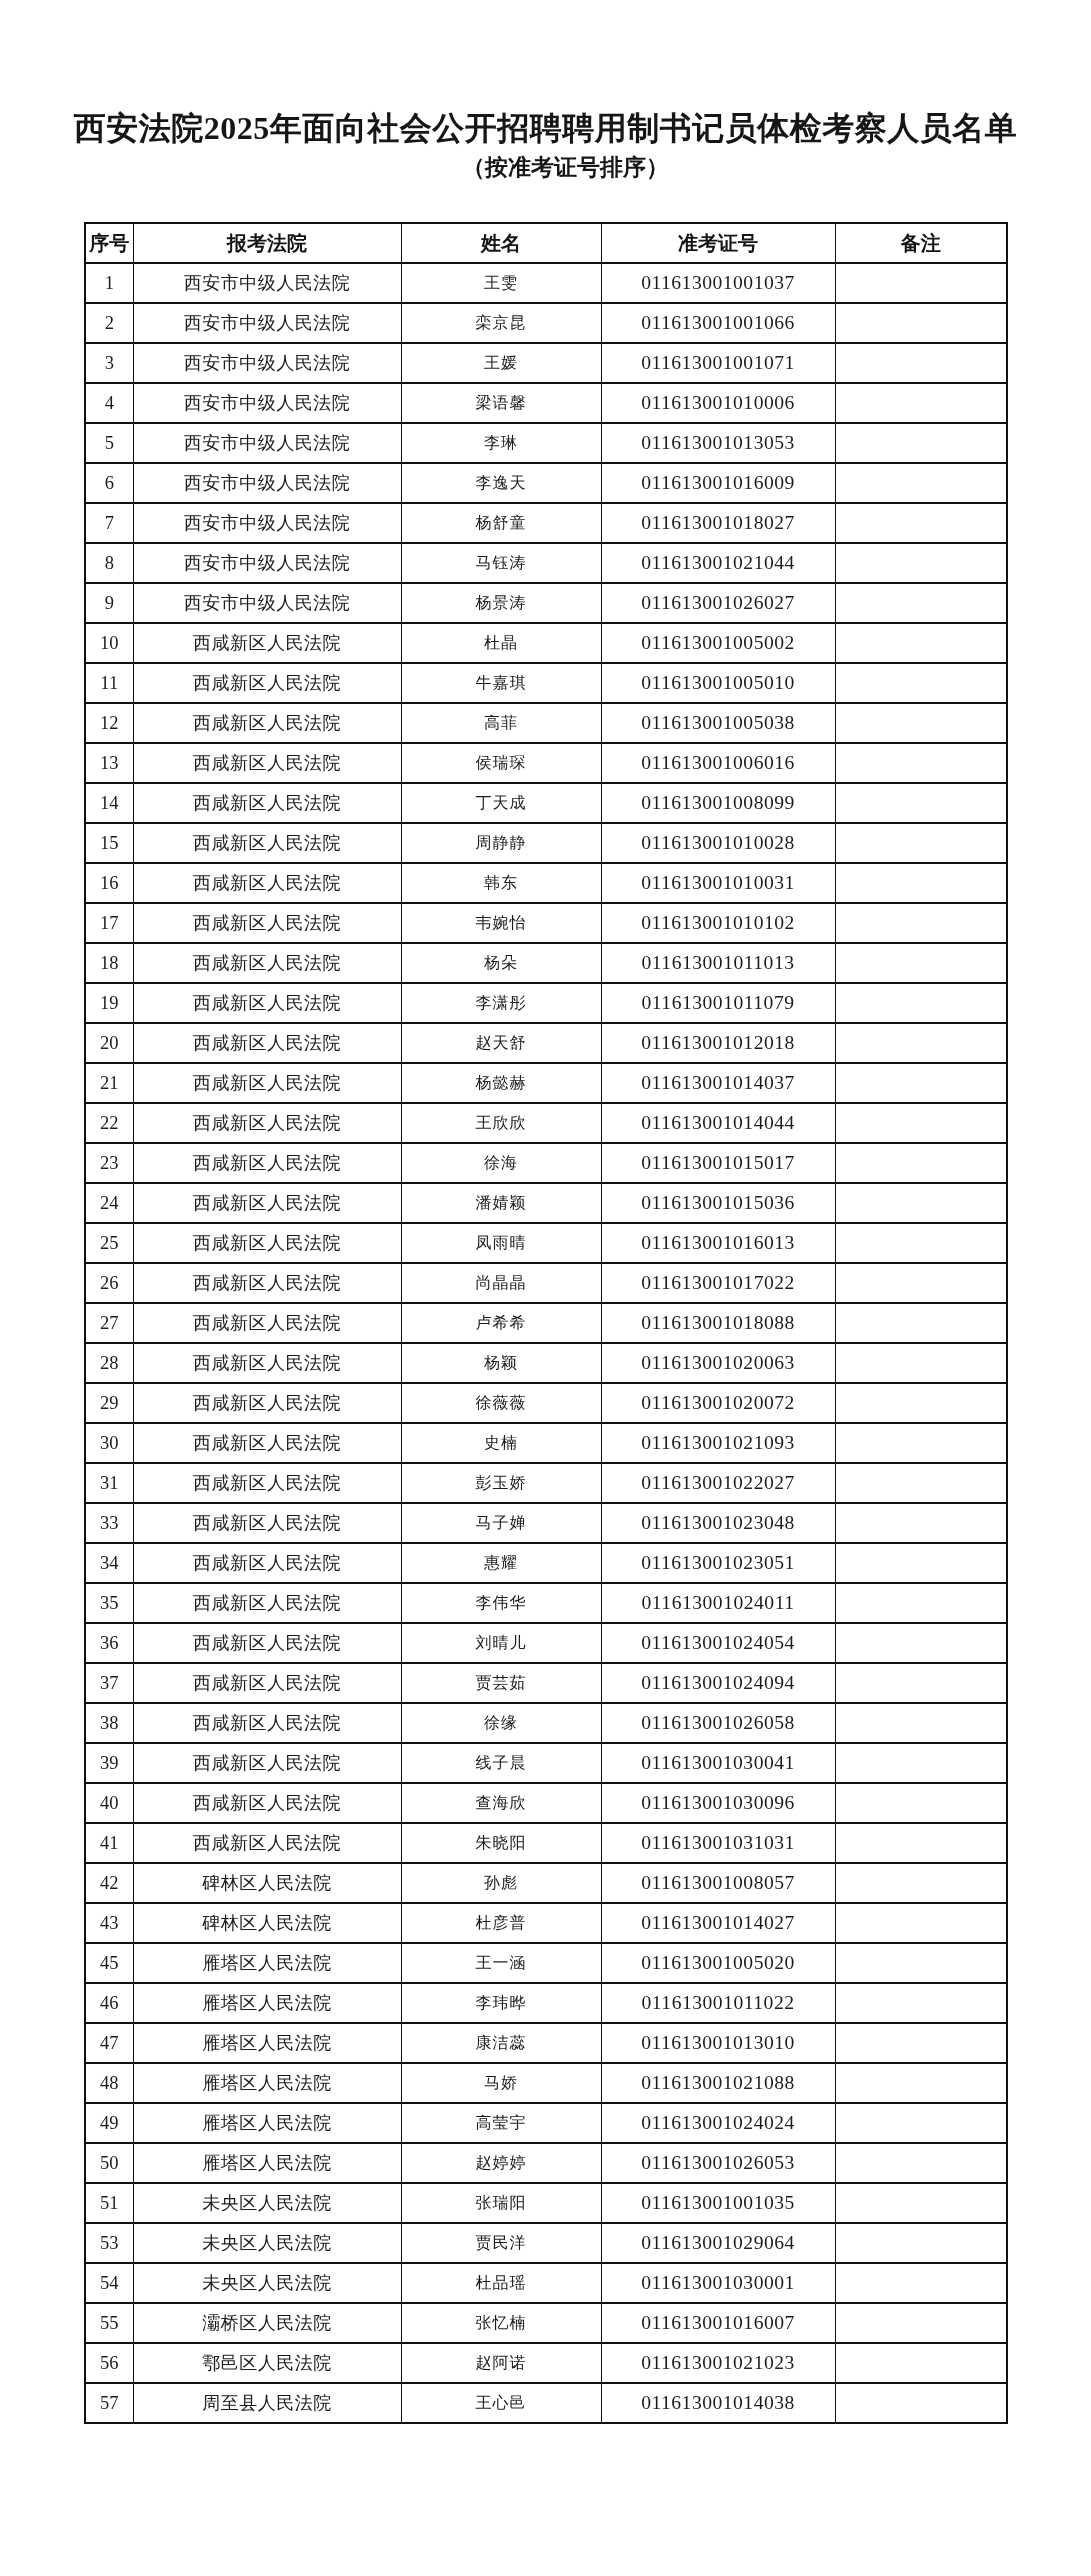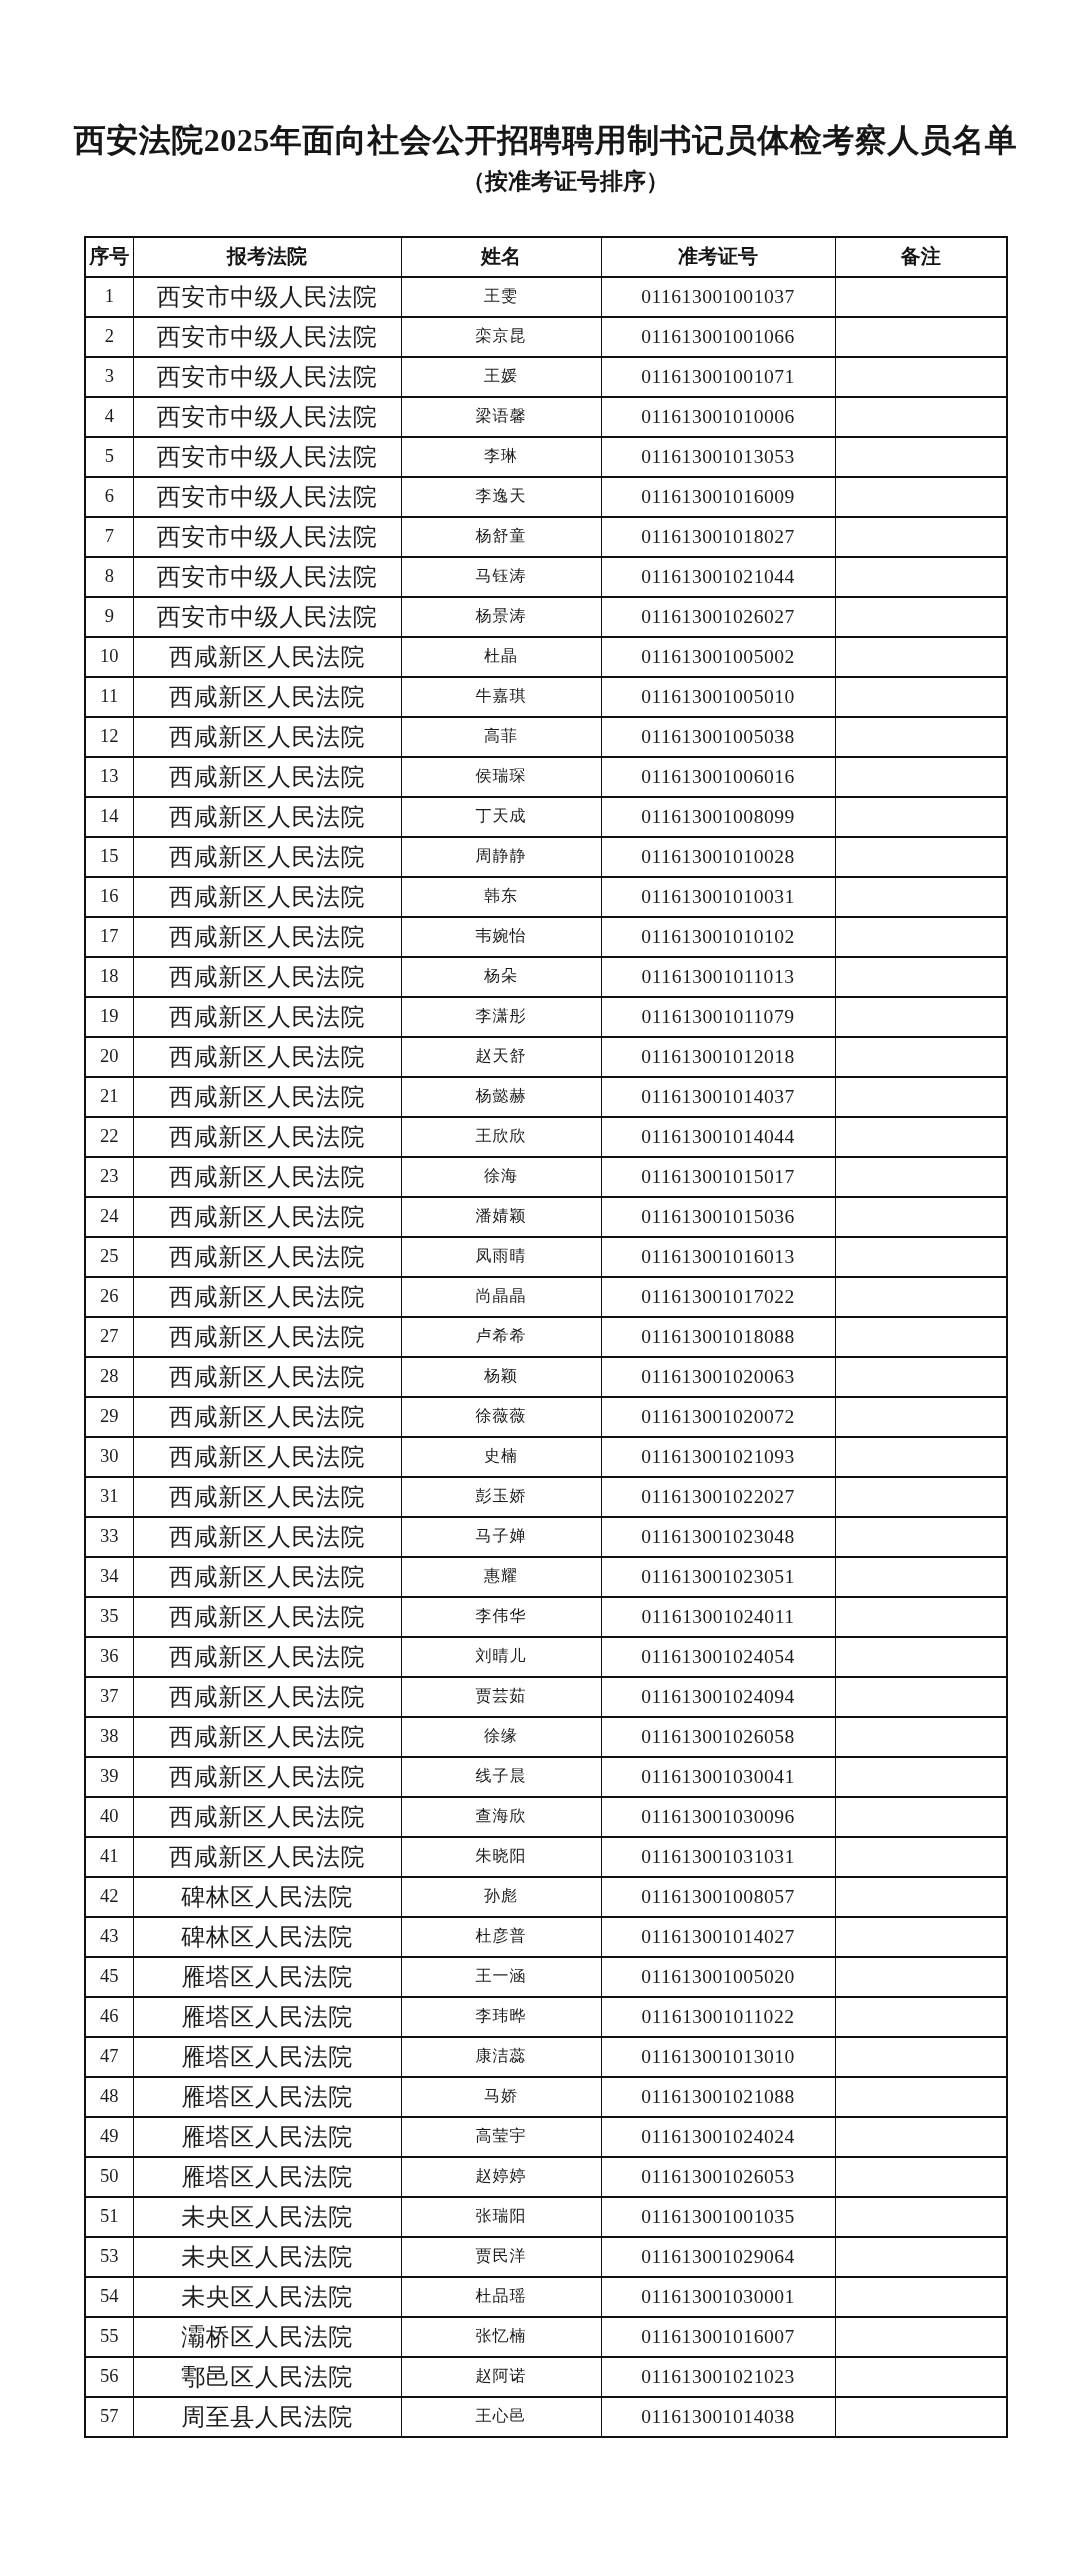--- a/index.html
+++ b/index.html
@@ -15,21 +15,21 @@
     color: #1c1c1c;
   }
   .page {
     width: 1091px;
     height: 2666px;
     background: #ffffff;
     box-sizing: border-box;
     padding-top: 112px;
   }
   .doc-title {
-    margin: 12px;
+    margin: 0;
     text-align: center;
     font-size: 32px;
     line-height: 1.05;
     font-weight: bold;
     letter-spacing: 0.5px;
     color: #161616;
   }
   .doc-subtitle {
     margin: 10.3px 0 0 0;
     text-align: center;
@@ -61,21 +61,21 @@
     border-top-width: 2.1px;
     border-bottom-width: 2.1px;
   }
   table.roster th {
     font-size: 20px;
     font-weight: bold;
     color: #141414;
     text-align: center;
   }
   td.c-no     { font-size: 18.5px; }
-  td.c-court  { font-size: 24px; letter-spacing: 0.5px; }
+  td.c-court  { font-size: 18px; letter-spacing: 0.5px; }
   td.c-name   { font-size: 16px; letter-spacing: 1px; }
   td.c-ticket { font-size: 19.6px; letter-spacing: 0.5px; }
   td.c-remark { font-size: 19px; }
   col.w-no     { width: 48px;  }
   col.w-court  { width: 268px; }
   col.w-name   { width: 200px; }
   col.w-ticket { width: 234px; }
   col.w-remark { width: 172px; }
 </style>
 </head>

